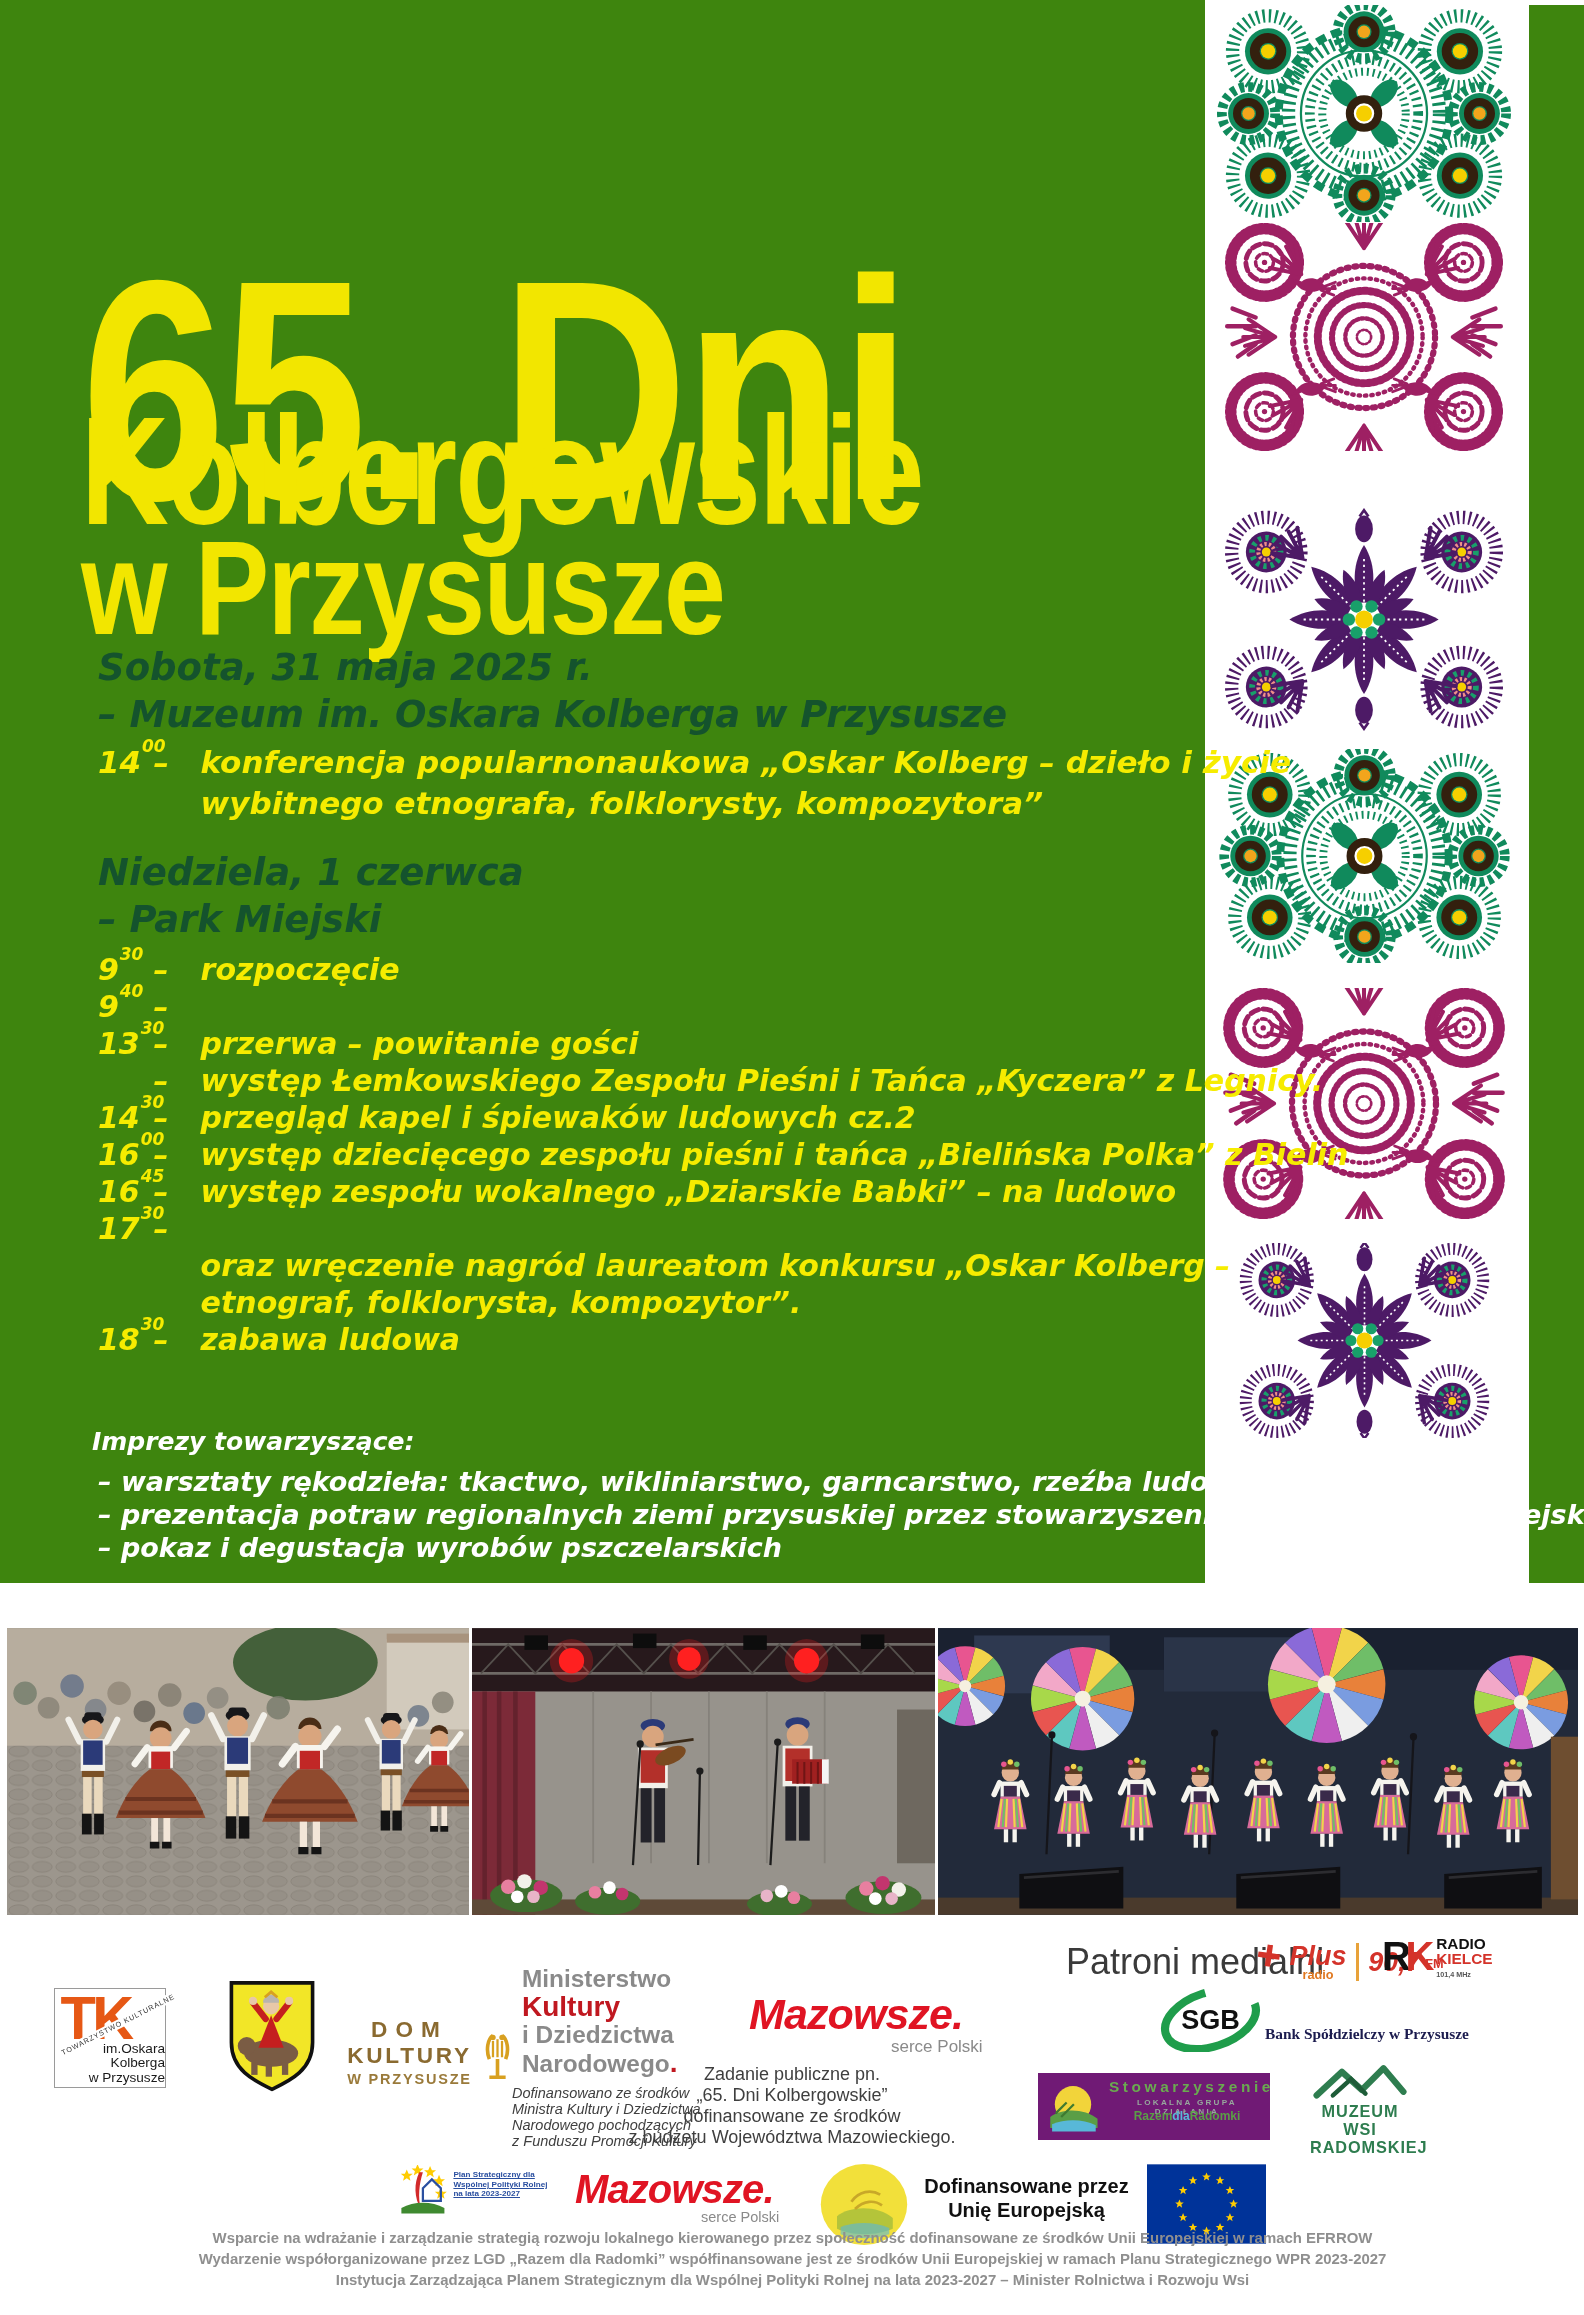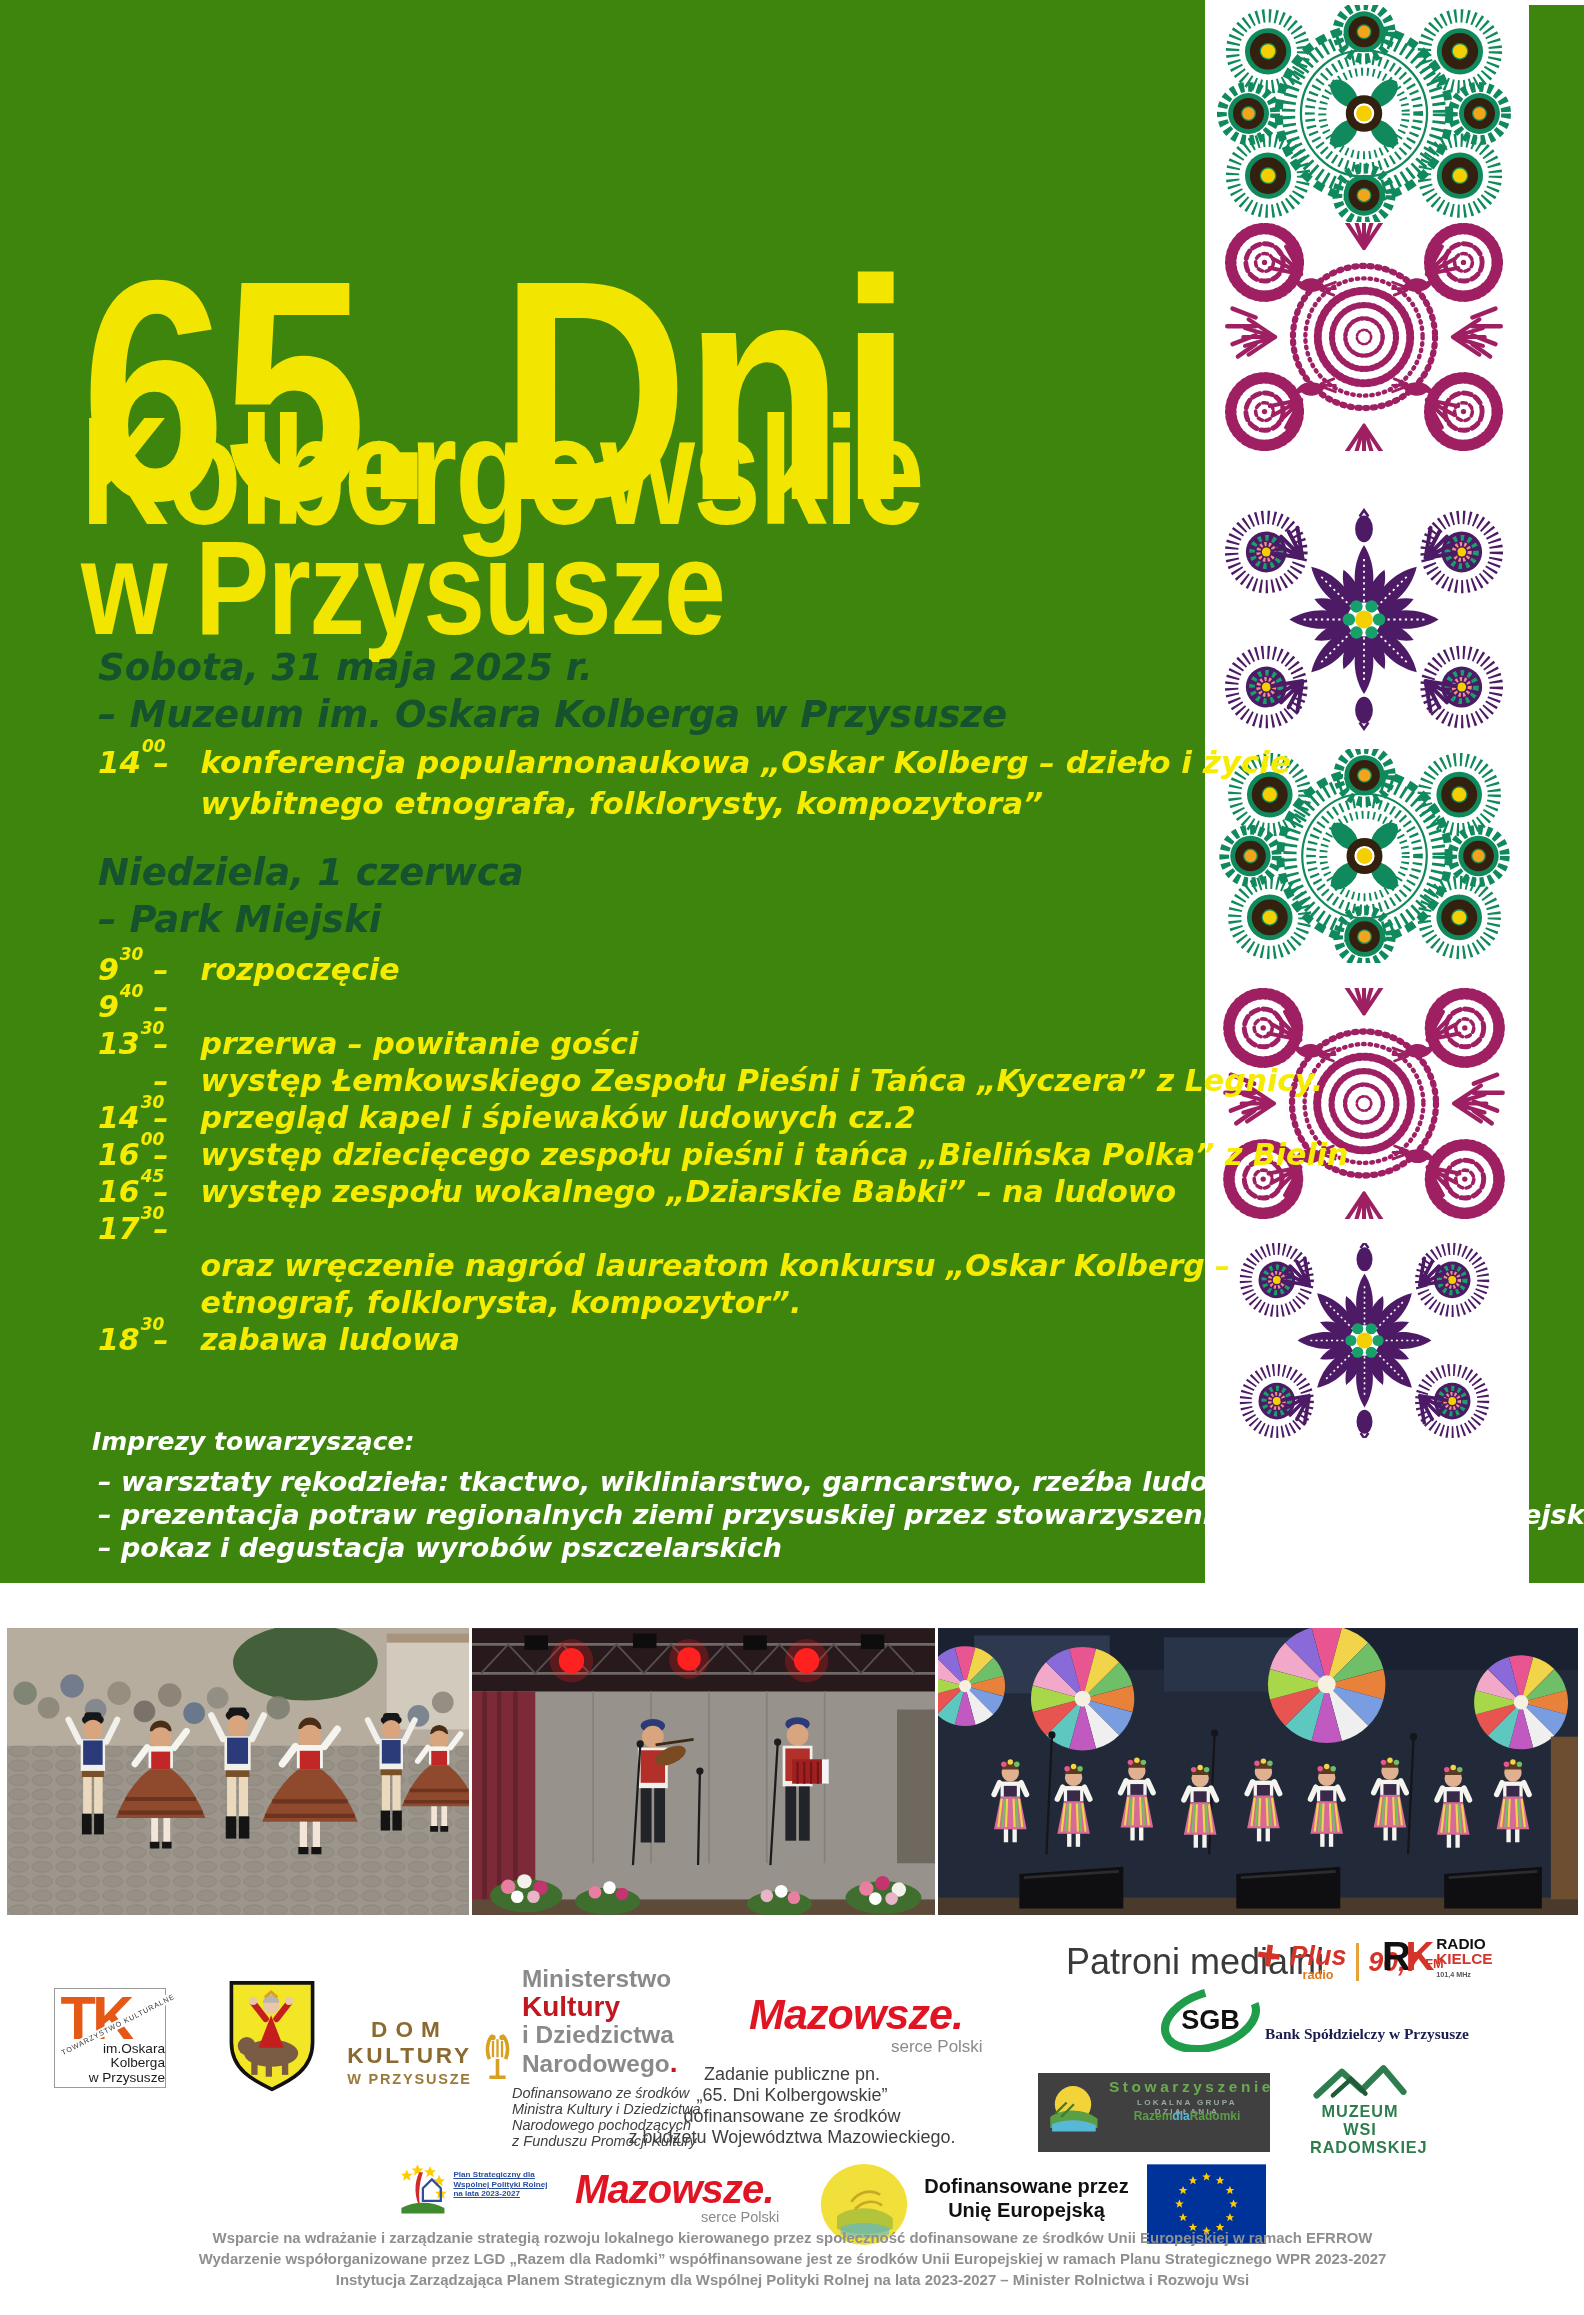--- a/index.html
+++ b/index.html
@@ -91,21 +91,21 @@
 
   .mazowsze{color:var(--mazowsze-red,#e01423);font-weight:bold;font-style:italic;white-space:nowrap;}
   .mz-main{left:749px;top:1990px;font-size:43px;letter-spacing:-0.9px;}
   .mz-tag{left:891px;top:2037px;font-size:17px;color:#8a8a8a;font-weight:normal;font-style:normal;}
   .mz-caption{left:593px;top:2064px;width:398px;text-align:center;font-size:18px;color:#3f3f3f;line-height:21px;}
 
   .sgb{left:1158px;top:1987px;}
   .sgb-name{left:1265px;top:2025px;font-family:"Liberation Serif",serif;font-weight:bold;
             font-size:15.4px;color:#1b1b4e;}
 
-  .lgd{left:1038px;top:2073px;width:232px;height:79px;background:#404040;}
+  .lgd{left:1038px;top:2073px;width:232px;height:67px;background:#701a75;}
   .lgd-sun{position:absolute;left:5.4px;top:3.6px;}
   .lgd-t{position:absolute;left:71px;width:156px;text-align:center;font-weight:bold;}
   .lgd1{top:5.4px;color:#6aaa50;font-size:15.4px;letter-spacing:3.6px;}
   .lgd2{top:25px;color:#97a89d;font-size:8.1px;letter-spacing:2.3px;}
   .lgd3{top:36px;font-size:12px;}
   .lgd-w1,.lgd-w3{color:#5a9e46;}
   .lgd-w2{color:#58b8d8;}
 
   .muzeum{left:1310px;top:2061px;width:100px;text-align:center;}
   .muz-txt{color:#2e7d4f;font-weight:bold;font-size:16.3px;line-height:18px;letter-spacing:0.9px;}

